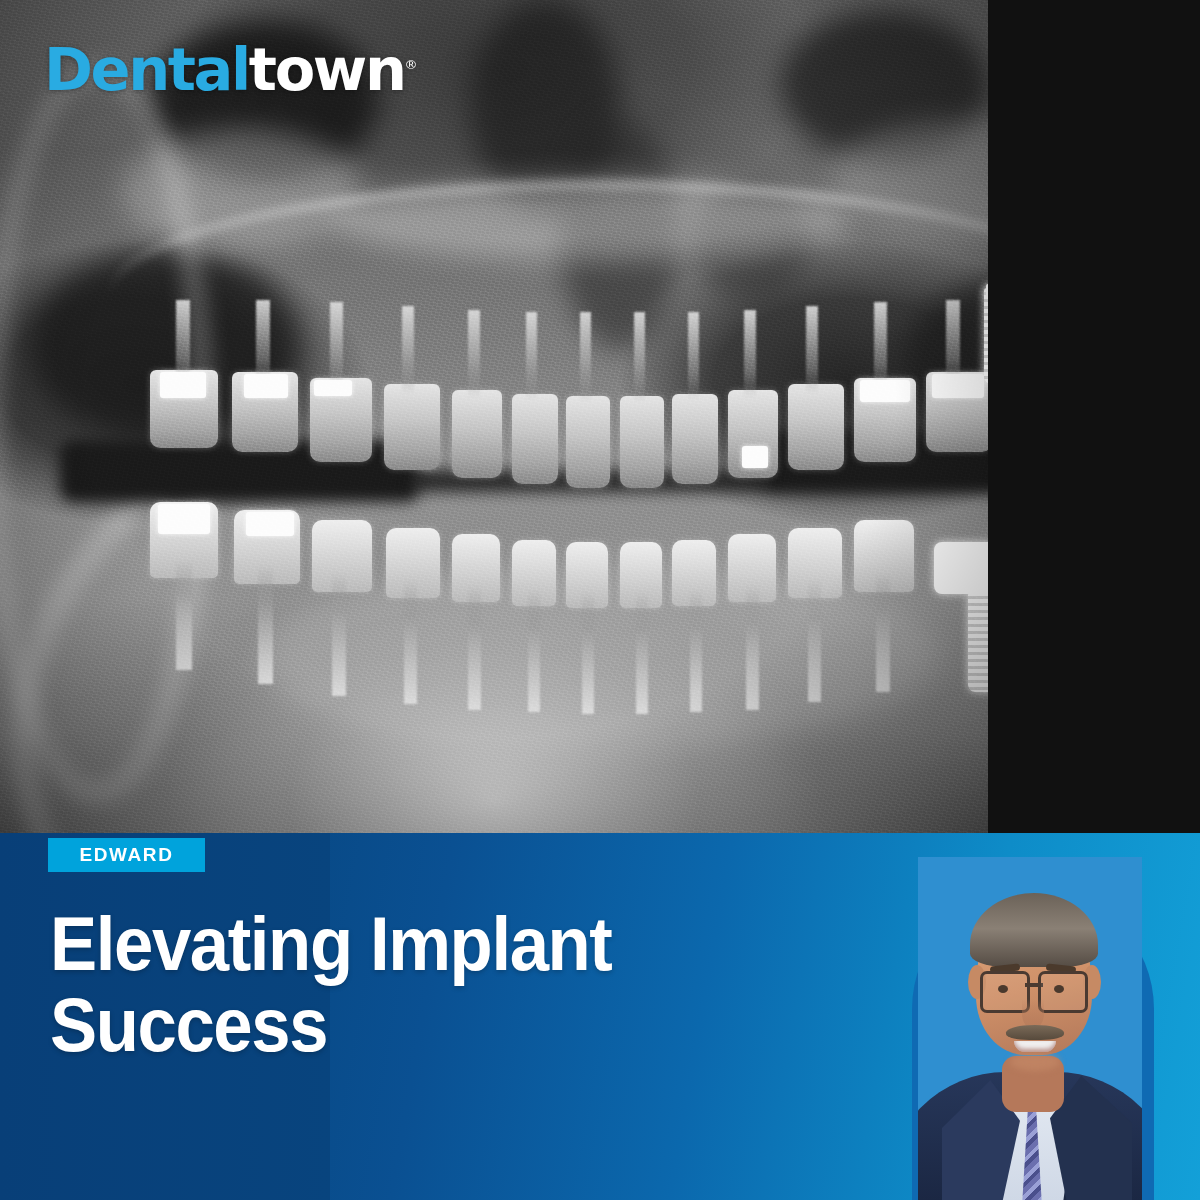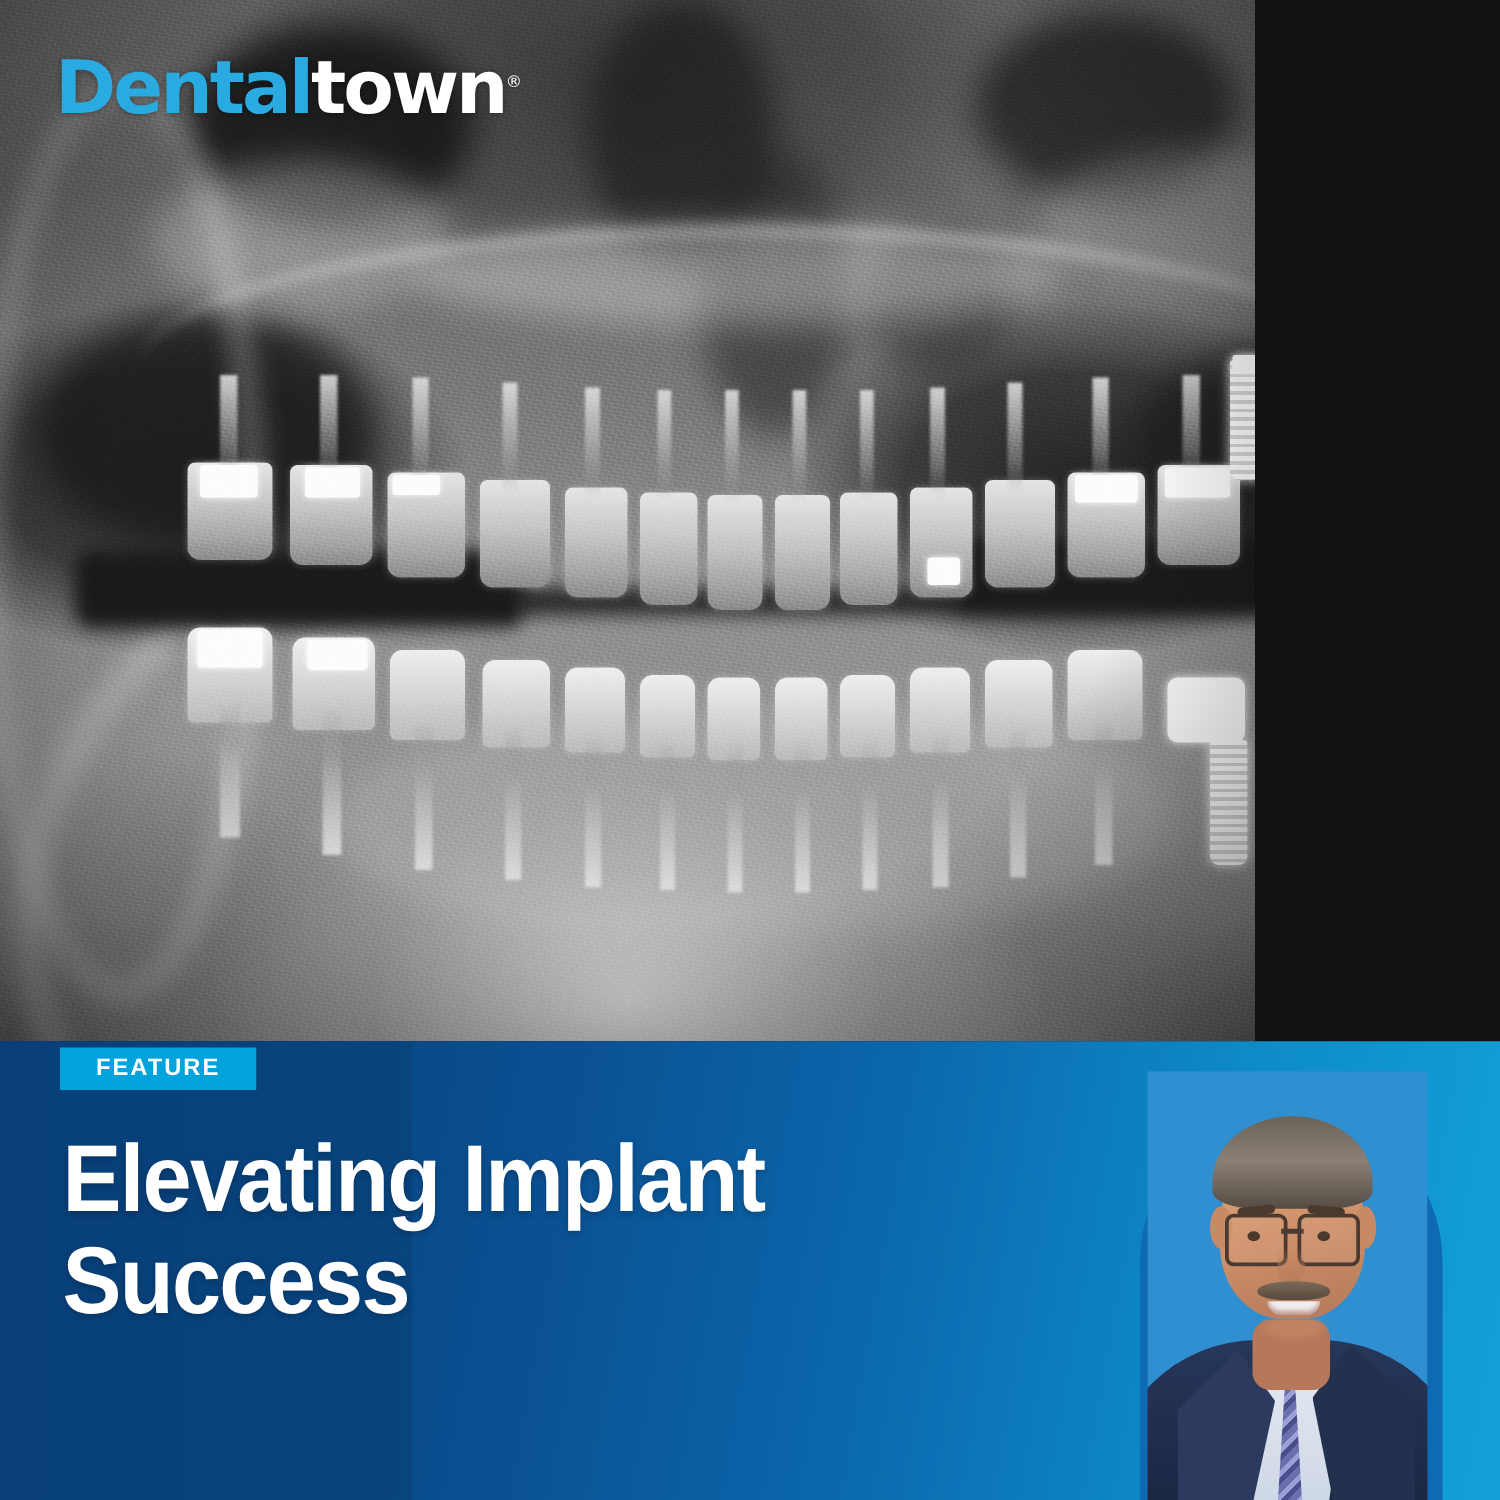--- a/index.html
+++ b/index.html
@@ -19,21 +19,20 @@
   }
 
   
   .xray {
     position: absolute;
     left: 0; top: 0;
     width: 988px;
     height: 833px;
     overflow: hidden;
     background: #701a75;
-    padding-left: 16px;
   }
   
   .xray-base {
     position: absolute;
     inset: 0;
     background:
       radial-gradient(ellipse 46% 40% at 50% 96%, #cfcfcf 0%, #9d9d9d 45%, rgba(120,120,120,0) 72%),
       radial-gradient(ellipse 70% 54% at 50% 104%, #b5b5b5 0%, #8a8a8a 50%, rgba(100,100,100,0) 80%),
       radial-gradient(ellipse 30% 22% at 14% 46%, #2a2a2a 0%, rgba(40,40,40,0.75) 46%, rgba(60,60,60,0) 78%),
       radial-gradient(ellipse 30% 22% at 86% 46%, #262626 0%, rgba(38,38,38,0.75) 46%, rgba(60,60,60,0) 78%),
@@ -457,21 +456,21 @@
     <div class="logo">
       <span class="dental">Dental</span><span class="town">town</span><span class="reg">®</span>
     </div>
   </div>
 
   <div class="banner">
     <div class="banner-left-solid"></div>
   </div>
 
   <div class="feature-badge">
-    <span>FEATURE</span>
+    <span>EDWARD</span>
   </div>
 
   <div class="headline">
     <span>Elevating Implant</span>
     <span class="l2">Success</span>
   </div>
 
 
   <div class="portrait-arch"></div>
   <div class="portrait-photo">

